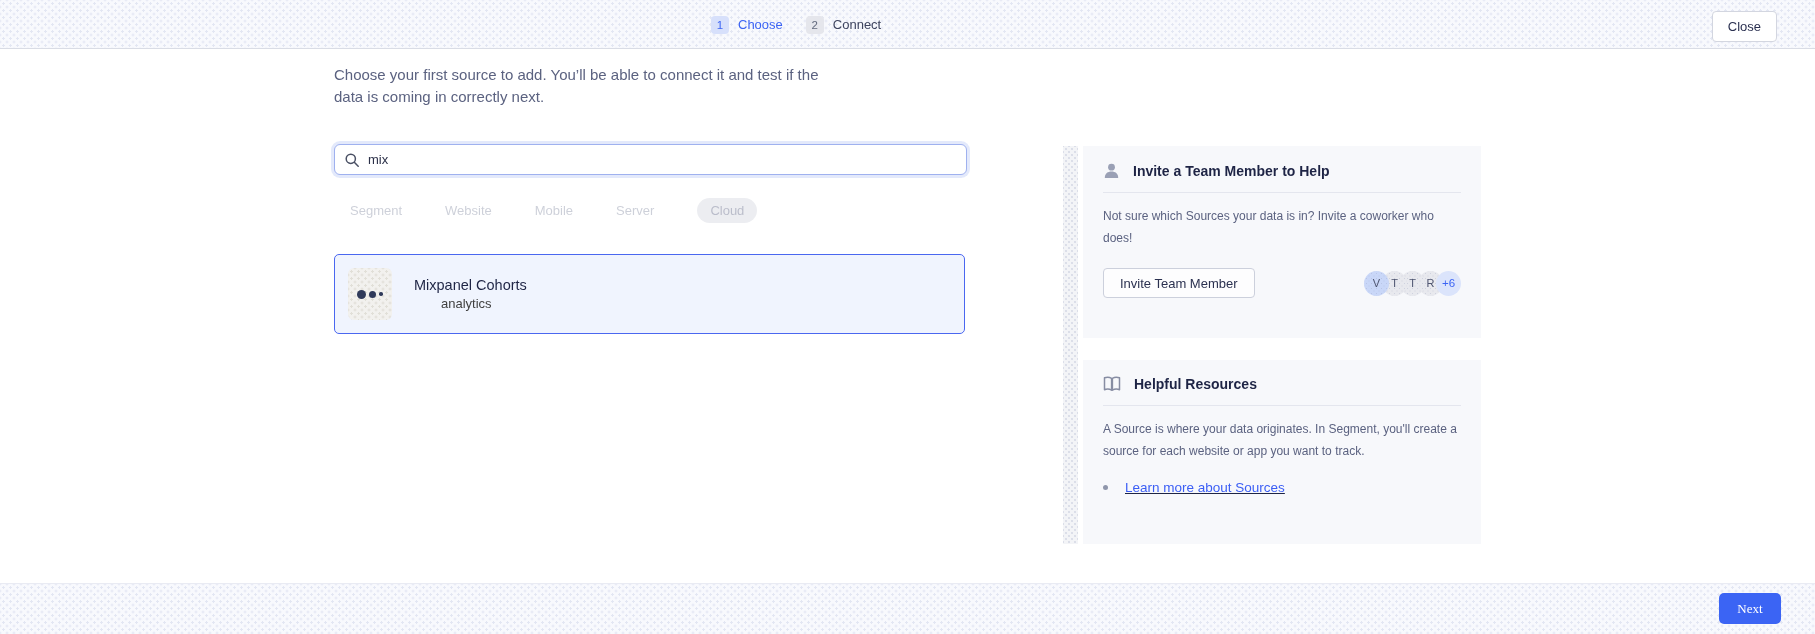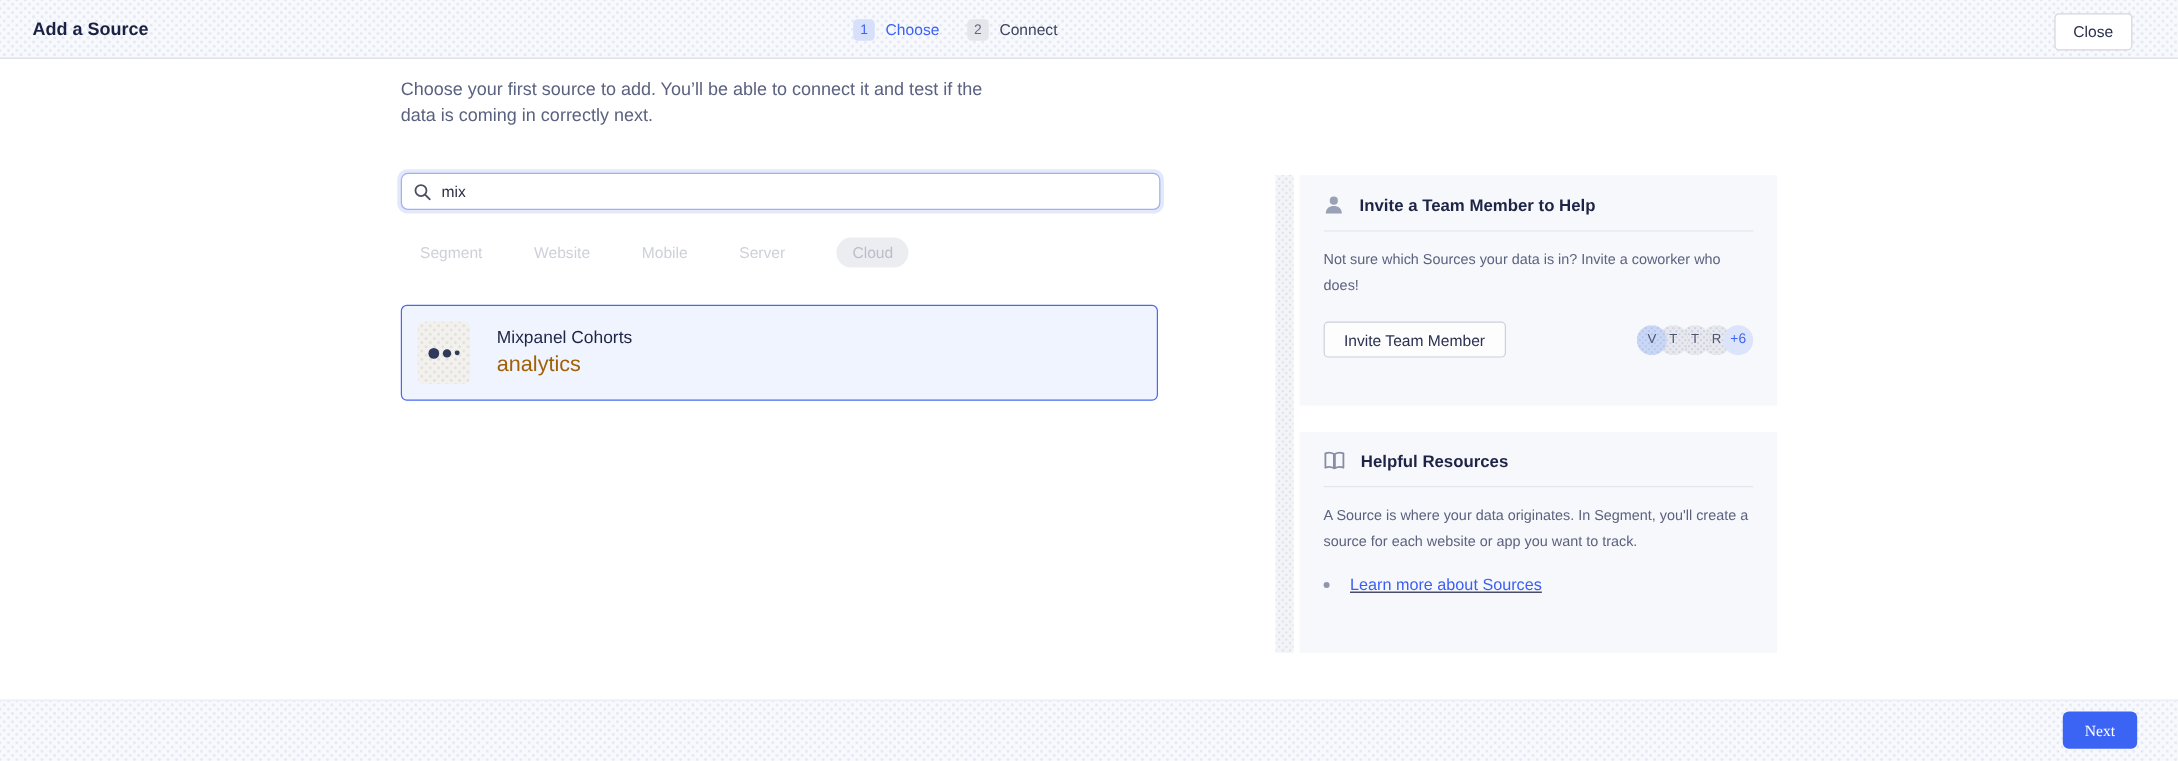--- a/index.html
+++ b/index.html
@@ -85,21 +85,21 @@
       radial-gradient(rgba(175,168,150,0.25) 1px, transparent 1.2px);
     background-size:7px 7px; background-position:0 0, 3.5px 3.5px;
     display:flex; align-items:center; justify-content:center; gap:3px;
   }
   .dot { background:#2f3a5a; border-radius:50%; }
   .dot.d1 { width:9px; height:9px; }
   .dot.d2 { width:7px; height:7px; }
   .dot.d3 { width:3.5px; height:3.5px; }
   .result-text { margin-left:22px; }
   .result-name { font-size:14.5px; font-weight:500; color:#1e2445; }
-  .result-cat { font-size:18px; color:#a16207; margin-top:3px; }
+  .result-cat { font-size:13px; color:#404040; margin-top:3px;margin-left:27px; }
   
   .side-strip {
     position:absolute; left:1063px; top:96px; width:15px; height:398px;
     background-color:#f3f4f7;
     background-image:
       radial-gradient(rgba(150,158,190,0.25) 1px, transparent 1.2px),
       radial-gradient(rgba(150,158,190,0.25) 1px, transparent 1.2px);
     background-size:6px 6px; background-position:0 0, 3px 3px;
   }
   .side-panel {
@@ -148,21 +148,20 @@
   .next-btn {
     position:absolute; right:34px; top:9px; width:62px; height:31px;
     background:#3b64f4; border:none; border-radius:5px;
     color:#ffffff; font-size:13px; font-family:Liberation Serif, serif; cursor:pointer;
   }
 </style>
 </head>
 <body>
 
 <header class="topbar dots">
-  <div class="topbar-title">Add a Source</div>
 
   <div class="stepper">
     <div class="step-group">
       <span class="step-badge active">1</span>
       <span class="step-label active">Choose</span>
     </div>
     <div class="step-group">
       <span class="step-badge">2</span>
       <span class="step-label">Connect</span>
     </div>

